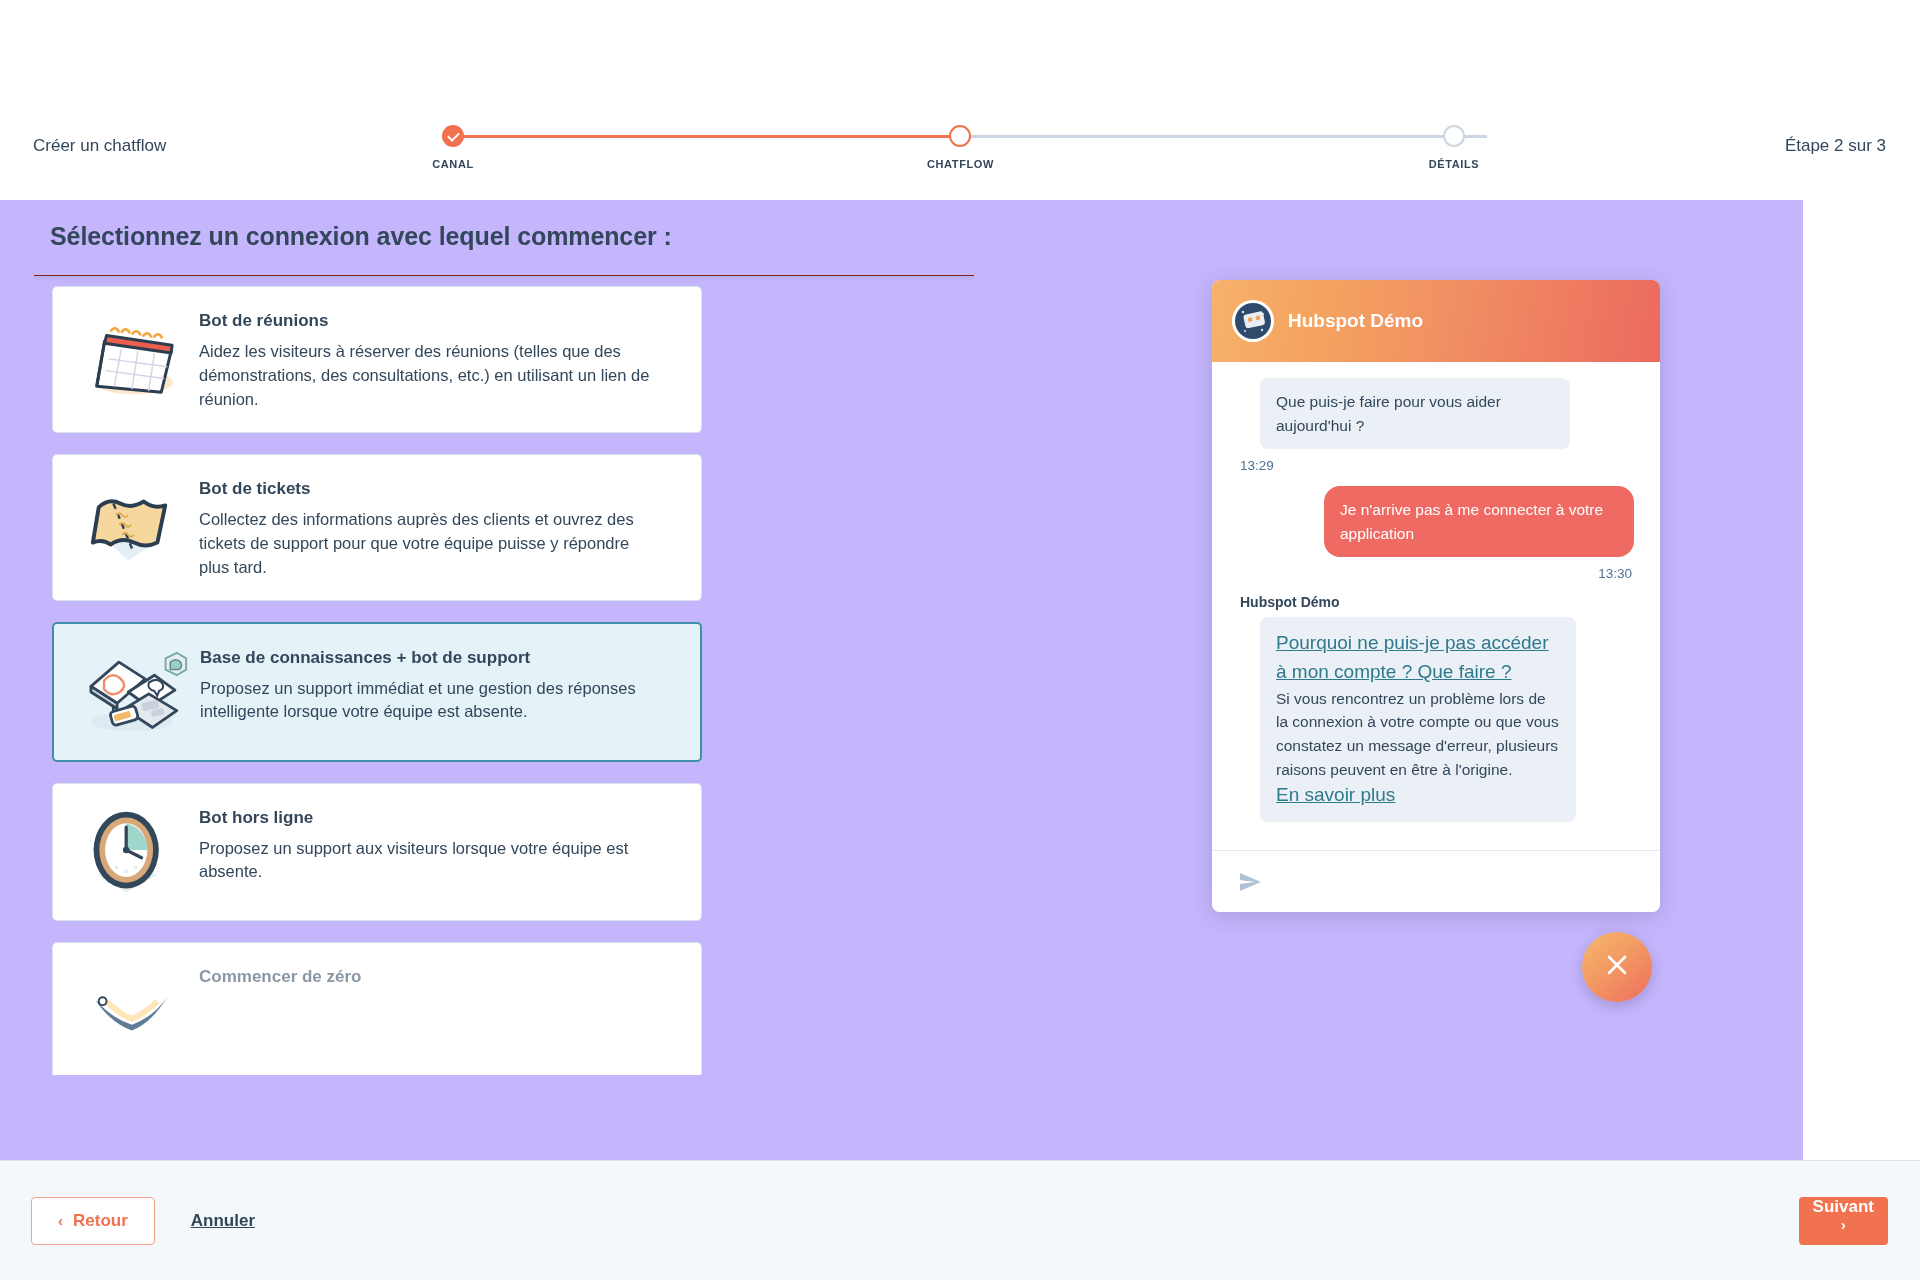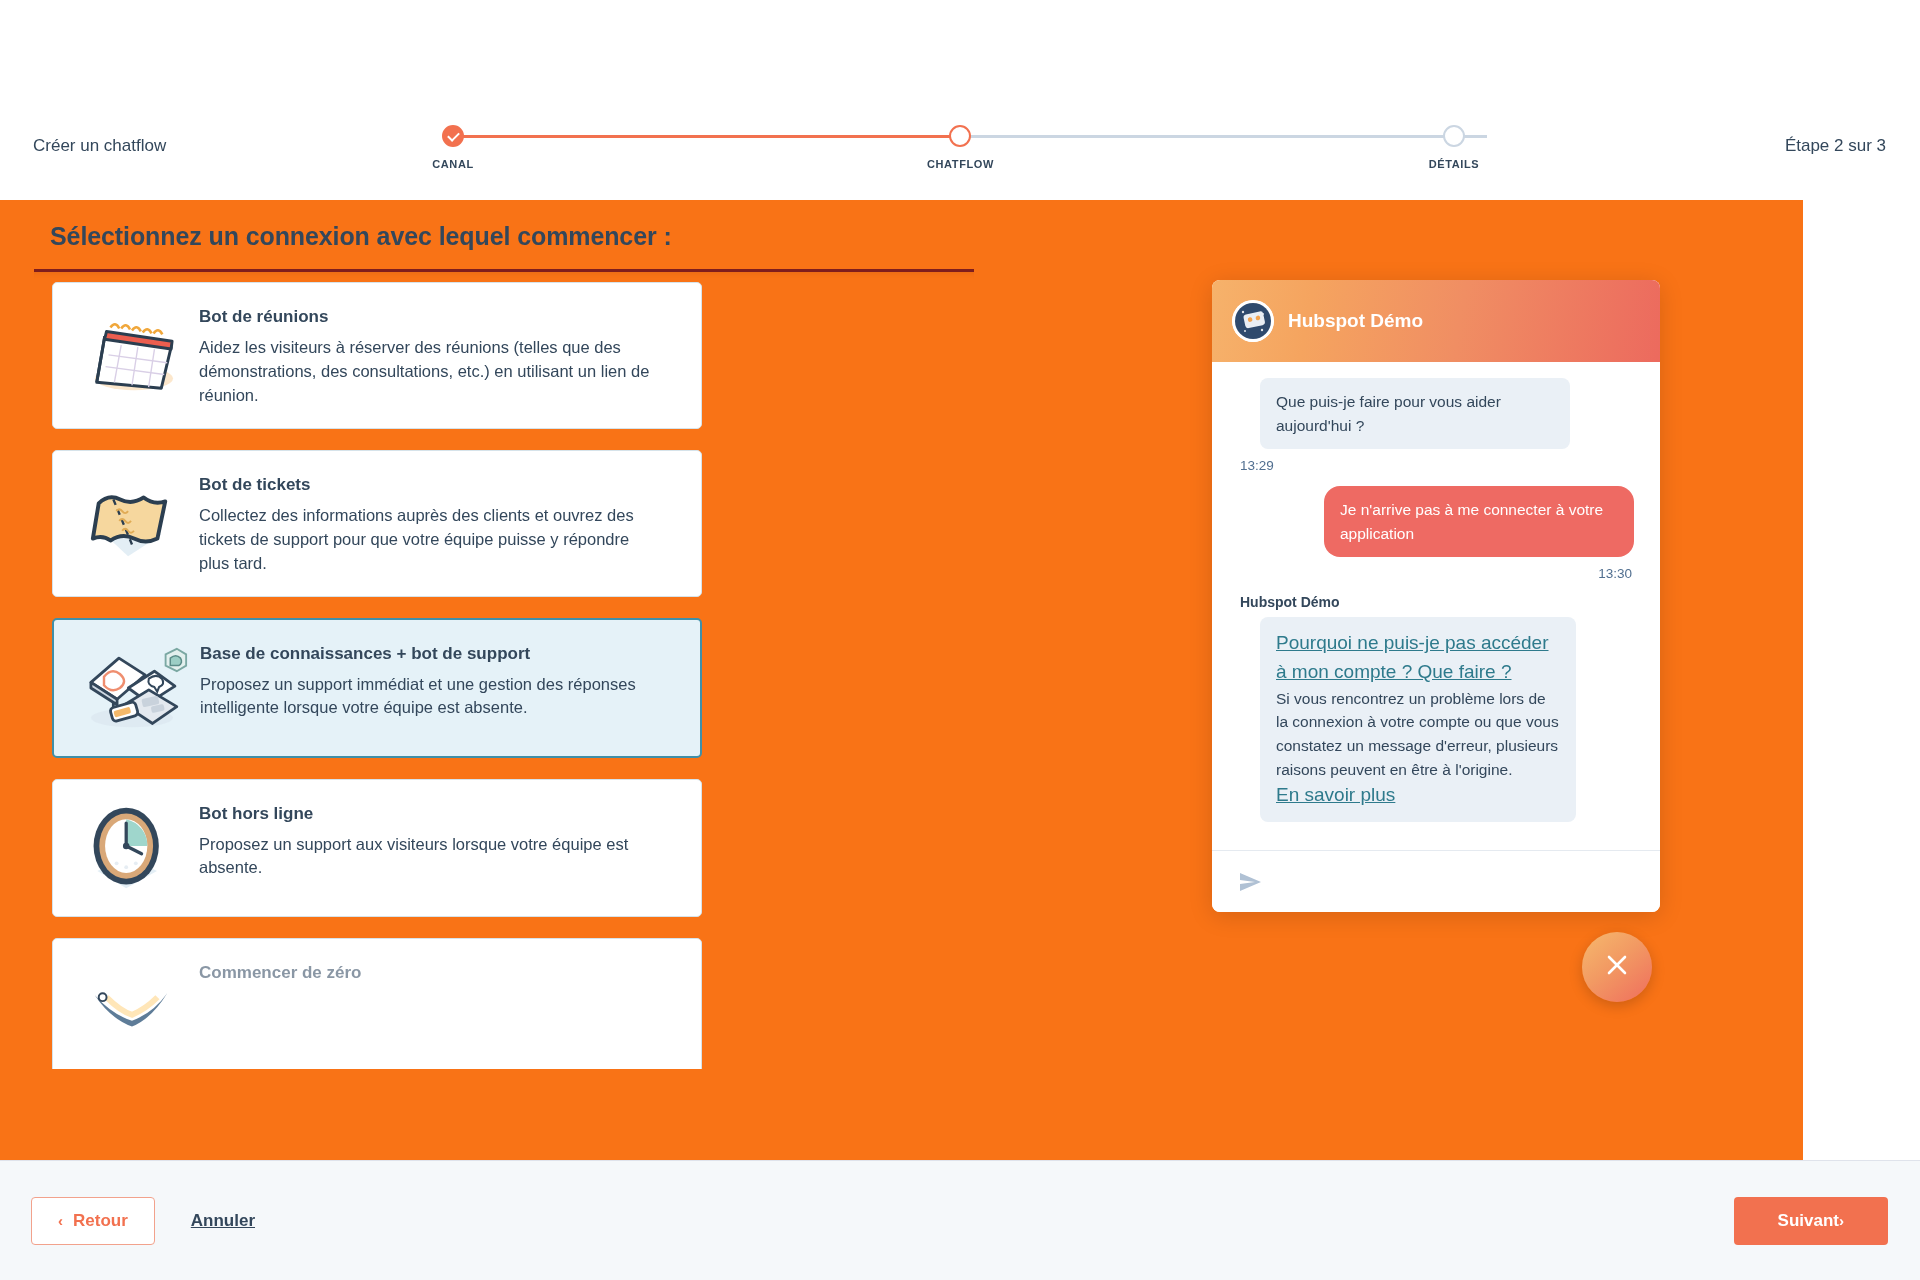--- a/index.html
+++ b/index.html
@@ -2,21 +2,21 @@
 <html><head>
 <meta charset="utf-8">
 <style>
   * { box-sizing: border-box; margin: 0; padding: 0; }
   html, body {
     width: 1920px; height: 1280px;
     font-family: "Liberation Sans", sans-serif;
     background: #ffffff;
     overflow: hidden;
   }
-  .page { position: relative; width: 1803px; height: 1280px; background: #f97316; }
+  .page { position: relative; width: 1803px; height: 1280px; background: #c4b5fd; }
 
   
   .stepper-bar {
     position: absolute; left: 0; top: 0; width: 1920px; height: 200px;
     background: #fff;
   }
   .wizard-label {
     position: absolute; left: 33px; top: 136px;
     font-size: 17px; color: #33475b; font-weight: 400;
   }
@@ -56,24 +56,24 @@
   }
 
   
   .section-title {
     position: absolute; left: 50px; top: 222px;
     font-size: 25px; font-weight: 700; color: #33475b; letter-spacing: -0.1px;
   }
 
   
   .scroll-region {
-    position: absolute; left: 34px; top: 269px;
+    position: absolute; left: 34px; top: 275px;
     width: 940px; height: 800px;
     overflow: hidden;
-    border-top: 3px solid #7f1d1d;
+    border-top: 1px solid #7f1d1d;
     box-shadow: inset 0 7px 7px -7px rgba(0,0,0,0.10);
   }
   .card-list { padding: 10px 0 0 0; }
 
   .card {
     position: relative;
     width: 650px; margin: 0 0 21px 18px;
     border: 1px solid #d6e3ea; border-radius: 5px;
     background: #fff; padding: 20px 20px 20px 18px;
     display: flex; align-items: flex-start; min-height: 128px;
@@ -165,25 +165,26 @@
     border: 1.5px solid #f2a28c; border-radius: 4px; background: #fff;
     color: #f2714f; font-size: 17px; font-weight: 700;
     display: flex; align-items: center; gap: 10px; cursor: pointer;
   }
   .btn-cancel {
     margin-left: 36px; color: #33475b; font-size: 17px; font-weight: 700;
     text-decoration: underline; cursor: pointer; background: none; border: none;
     font-family: inherit;
   }
   .btn-next {
-    margin-left: auto; margin-right: 32px; height: 48px; padding: 0 44px;
+    margin-left: auto; margin-right: 32px; height: 48px; padding: 0 14px;
     background: #f2714f; border: none; border-radius: 4px;
     color: #fff; font-size: 17px; font-weight: 700;
     display: flex; align-items: center; cursor: pointer;
     font-family: inherit;
+    flex-direction: column;
   }
   .chev { font-size: 15px; line-height: 1; }
 </style>
 </head>
 <body>
 
 <div class="page">
 
   <div class="stepper-bar">
     <div class="wizard-label">Créer un chatflow</div>

